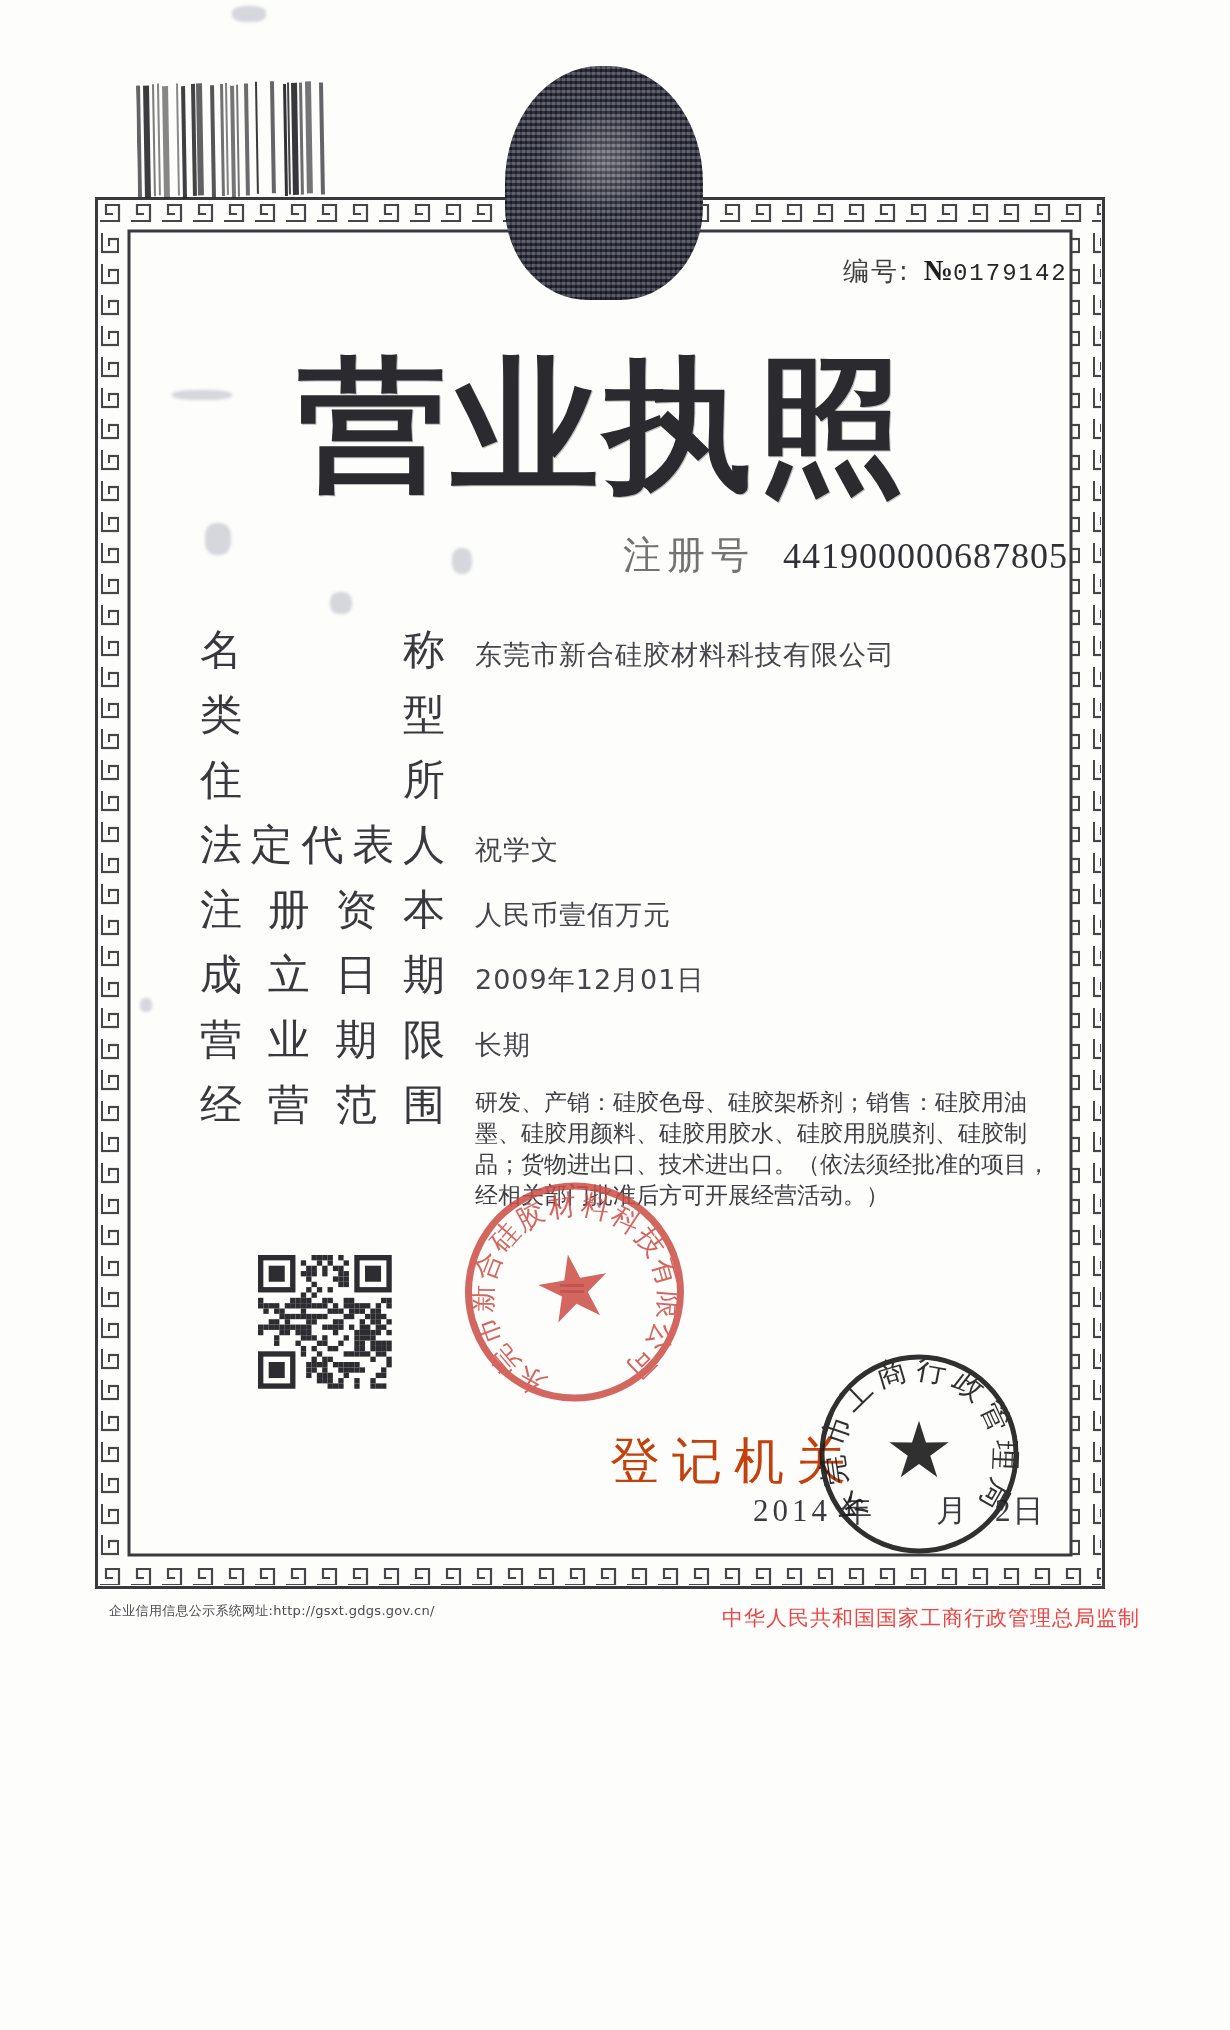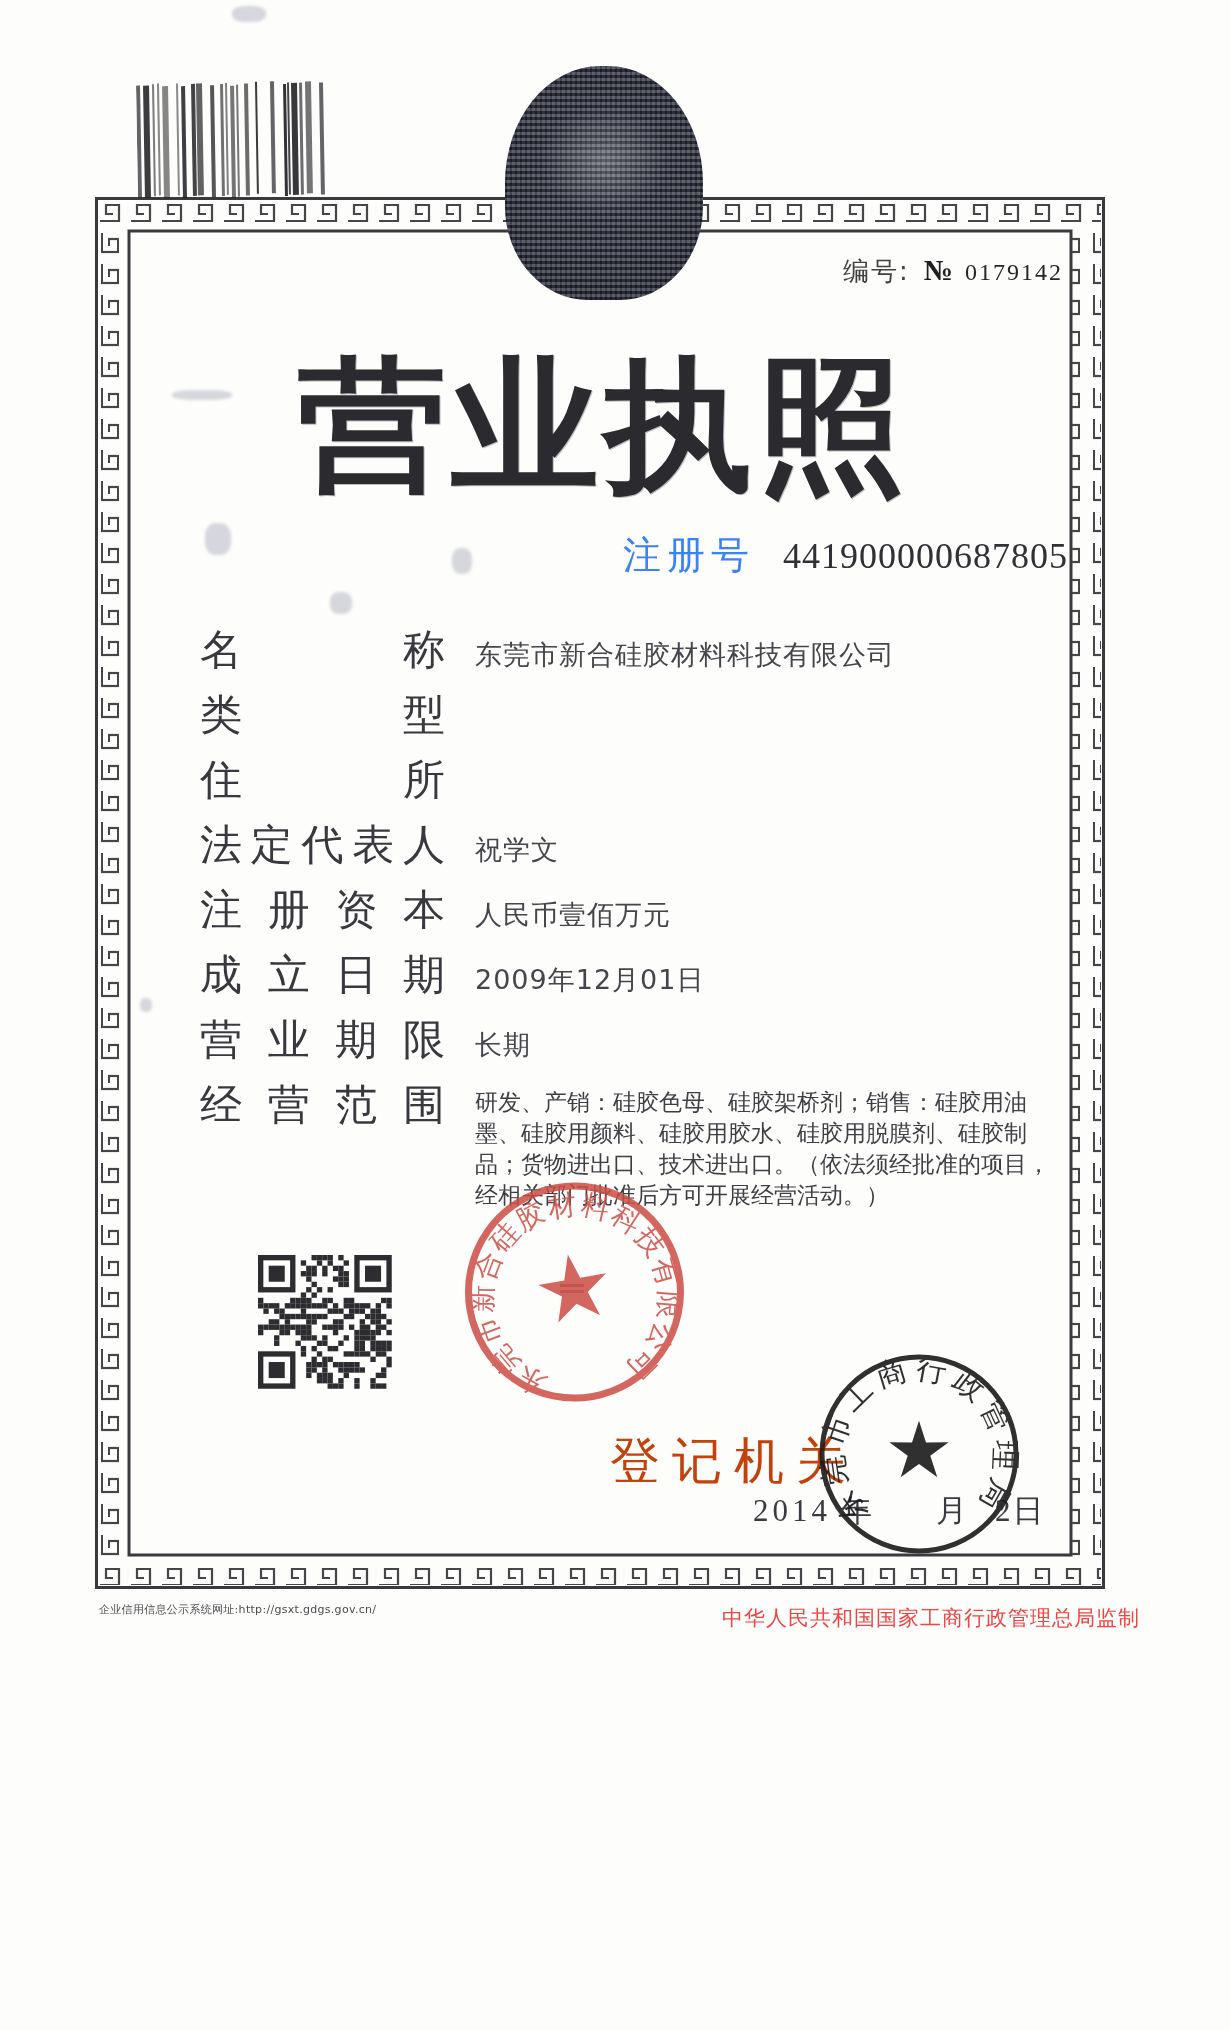--- a/index.html
+++ b/index.html
@@ -15,28 +15,28 @@
       radial-gradient(ellipse 55% 40% at 50% 40%, rgba(255,255,255,.22), transparent 60%),
       repeating-linear-gradient(0deg, rgba(15,15,25,.55) 0 3px, rgba(110,115,130,.30) 3px 6px),
       repeating-linear-gradient(90deg, rgba(25,25,35,.45) 0 2px, rgba(140,140,155,.25) 2px 5px),
       radial-gradient(circle at 50% 45%, #5c5e68 0%, #4a4c55 55%, #3d3f48 78%, #474951 100%);
     border-radius:48% 48% 42% 42% / 50% 50% 40% 40%;
     filter:blur(.5px) contrast(1.04);}
   
   .serial{position:absolute;left:843px;top:254px;white-space:nowrap;z-index:4;}
   .serial .lab{font-size:26px;color:#404040;letter-spacing:2px;}
   .serial .no{font-family:"Liberation Serif",serif;font-weight:bold;font-size:29px;color:#1f1f22;margin-left:14px;}
-  .serial .digits{font-family:Liberation Serif, serif;font-size:24px;color:#26262a;letter-spacing:2px;margin-left:12px;}
+  .serial .digits{font-family:Liberation Mono, monospace;font-size:24px;color:#26262a;letter-spacing:2px;margin-left:0;}
   
   .title{position:absolute;left:298px;top:352px;font-size:148px;font-weight:bold;color:#2b2b2f;
          letter-spacing:5px;line-height:1;white-space:nowrap;transform:scaleY(.97);
          text-shadow:1px 1px 0 rgba(70,70,80,.35);}
   
   .regline{position:absolute;left:623px;top:530px;white-space:nowrap;}
-  .regline .rlab{font-size:38px;color:#3b82f6;letter-spacing:6px;font-family:Liberation Mono, monospace;}
+  .regline .rlab{font-size:38px;color:#737373;letter-spacing:6px;font-family:Liberation Mono, monospace;}
   .regline .rval{font-family:"Liberation Serif",serif;font-size:36px;color:#303036;margin-left:28px;letter-spacing:1px;}
   
   .fields{position:absolute;left:200px;top:628px;width:865px;}
   .frow{display:flex;align-items:flex-start;margin-bottom:21px;min-height:44px;}
   .flabel{width:245px;display:flex;justify-content:space-between;flex-shrink:0;
           font-size:42px;line-height:44px;color:#38383e;}
   .fvalue{margin-left:30px;padding-top:10px;font-size:27px;line-height:1.25;color:#45454c;letter-spacing:1px;}
   .fvalue.scope{font-size:23px;line-height:31px;letter-spacing:0;width:588px;padding-top:4px;color:#3e3e45;}
   
   .qr{position:absolute;left:258px;top:1253px;opacity:.92;}
@@ -46,21 +46,21 @@
   
   .registry{position:absolute;left:610px;top:1428px;font-size:50px;color:#c2410c;letter-spacing:12px;white-space:nowrap;}
   .issuedate{position:absolute;left:753px;top:1490px;font-size:31px;color:#3a3a40;white-space:nowrap;z-index:5;}
   .issuedate span{display:inline-block;text-align:right;}
   .issuedate .yr{font-family:"Liberation Serif",serif;letter-spacing:4px;}
   .issuedate .u1{margin-left:10px;}
   .issuedate .u2{margin-left:64px;}
   .issuedate .dd{font-family:"Liberation Serif",serif;margin-left:28px;}
   .issuedate .u3{margin-left:2px;}
   
-  .footer-left{position:absolute;left:99px;top:1602px;font-size:11px;color:#4a4a50;letter-spacing:.3px;}
+  .footer-left{position:absolute;left:109px;top:1602px;font-size:13px;color:#4a4a50;letter-spacing:.3px;}
   .footer-right{position:absolute;left:722px;top:1604px;font-size:21px;color:#ef4444;letter-spacing:1px;}
   
   .artifact{position:absolute;background:rgba(110,120,145,.28);filter:blur(1.5px);border-radius:40%;}
   .mark-dark{position:absolute;width:24px;height:3px;background:#555;box-shadow:0 6px 0 #666;opacity:.7;}
 </style>
 </head>
 <body>
 
 <div class="paper">
 

